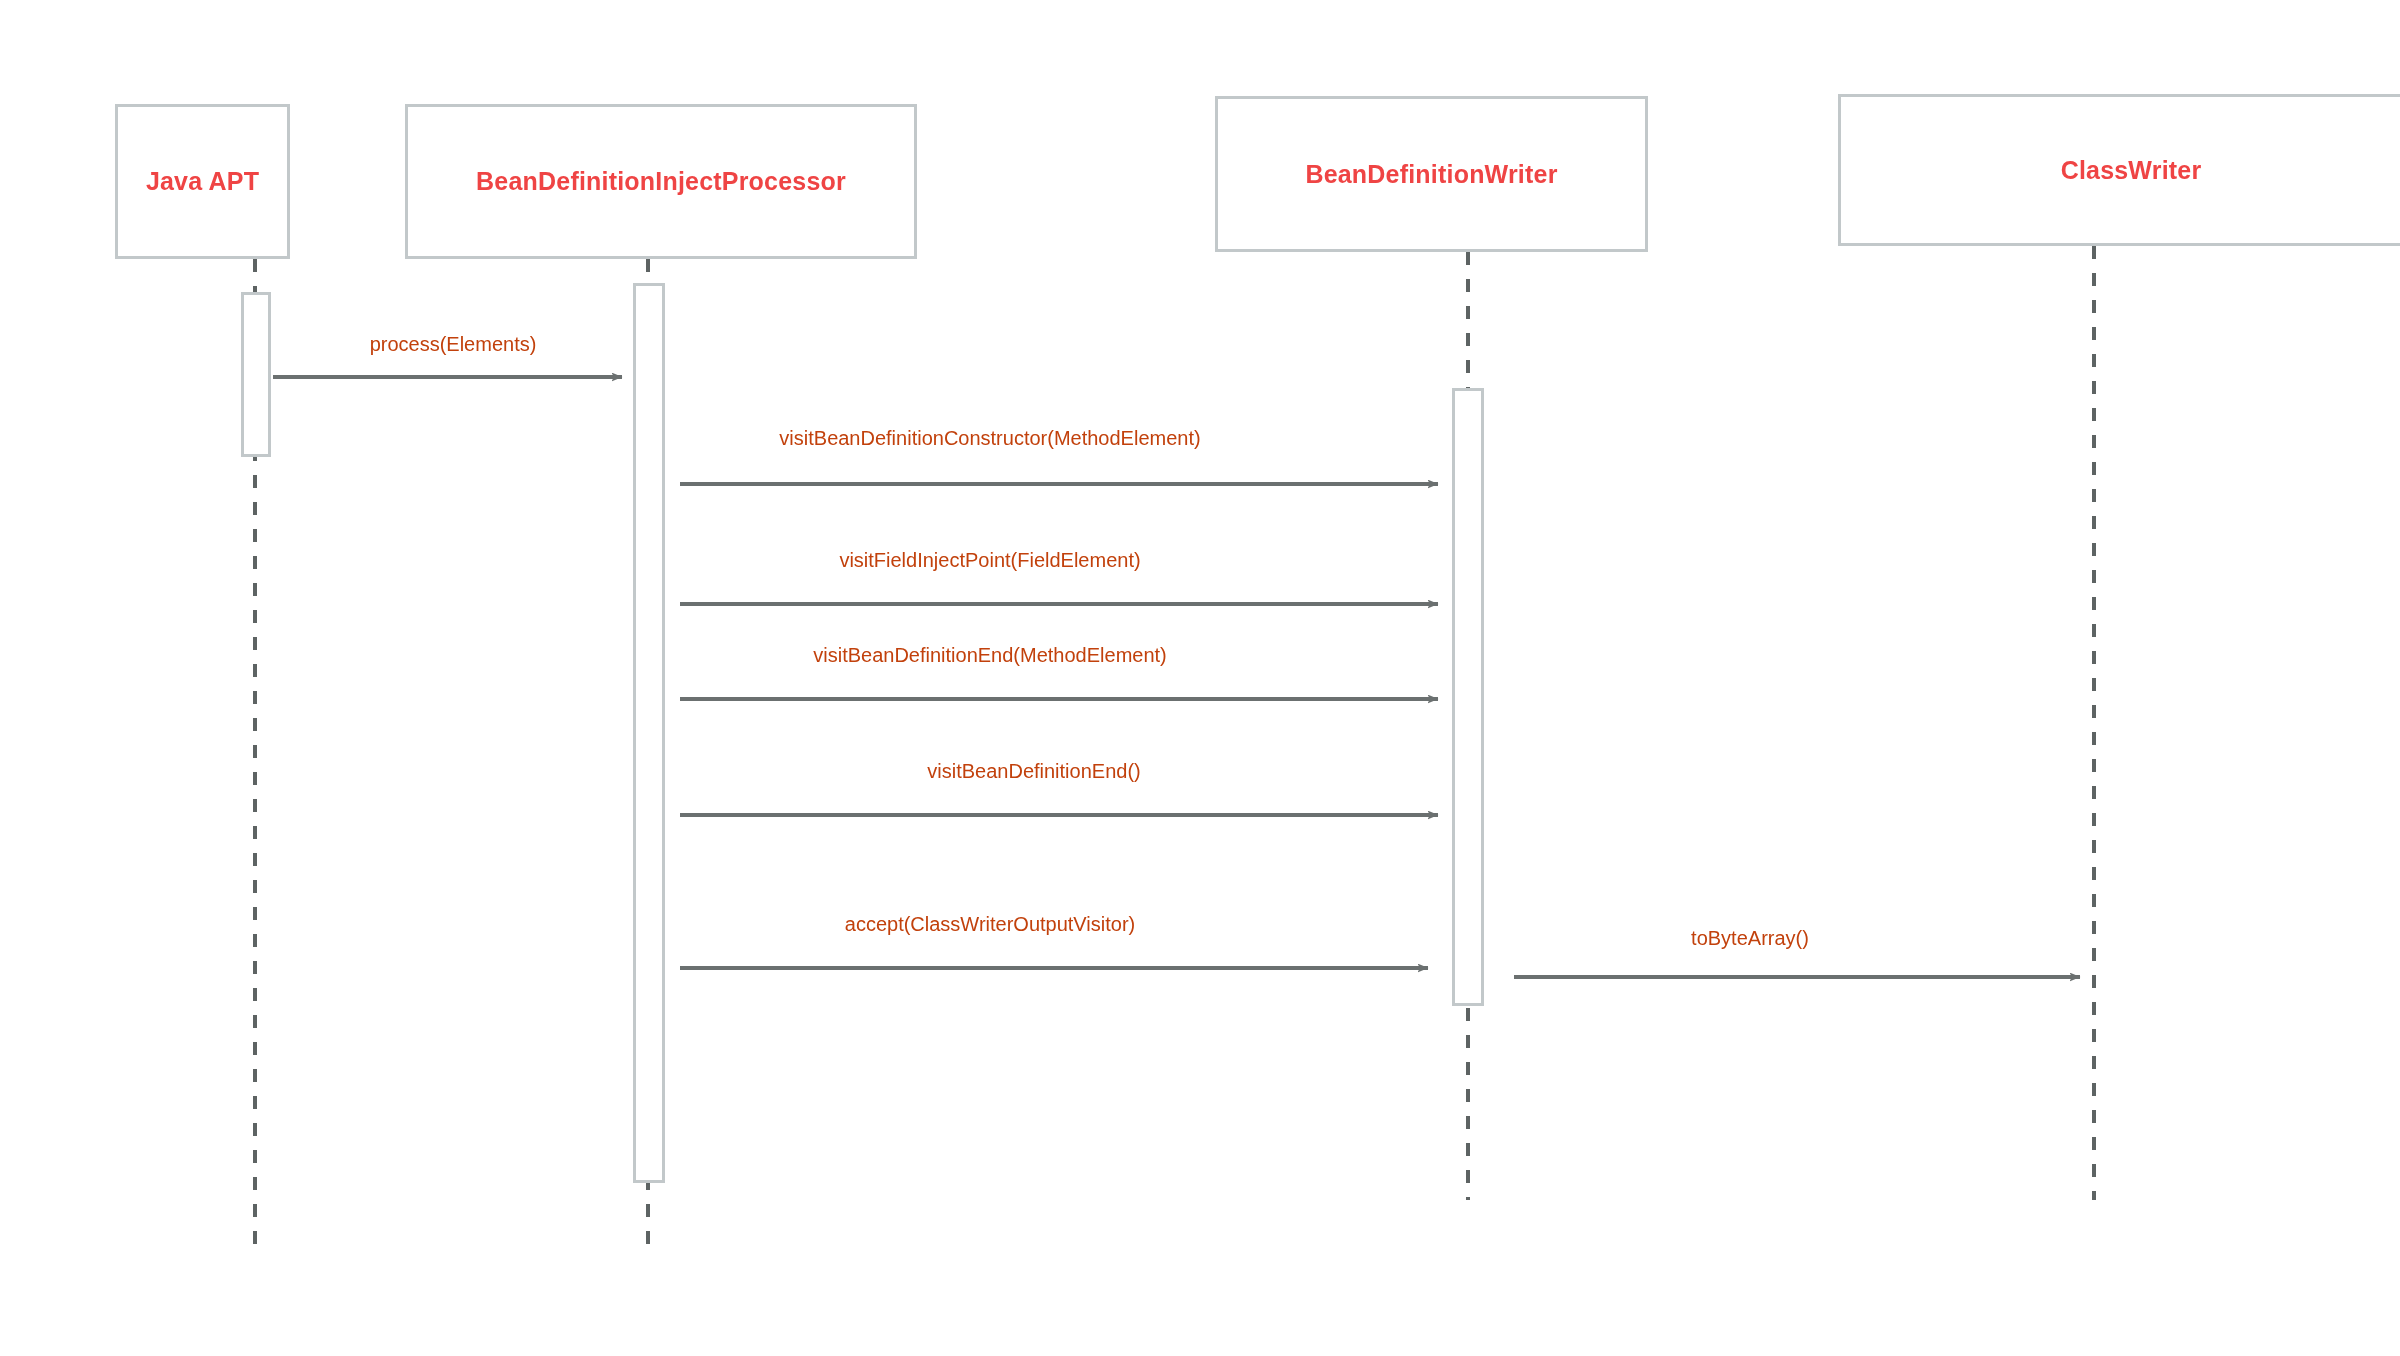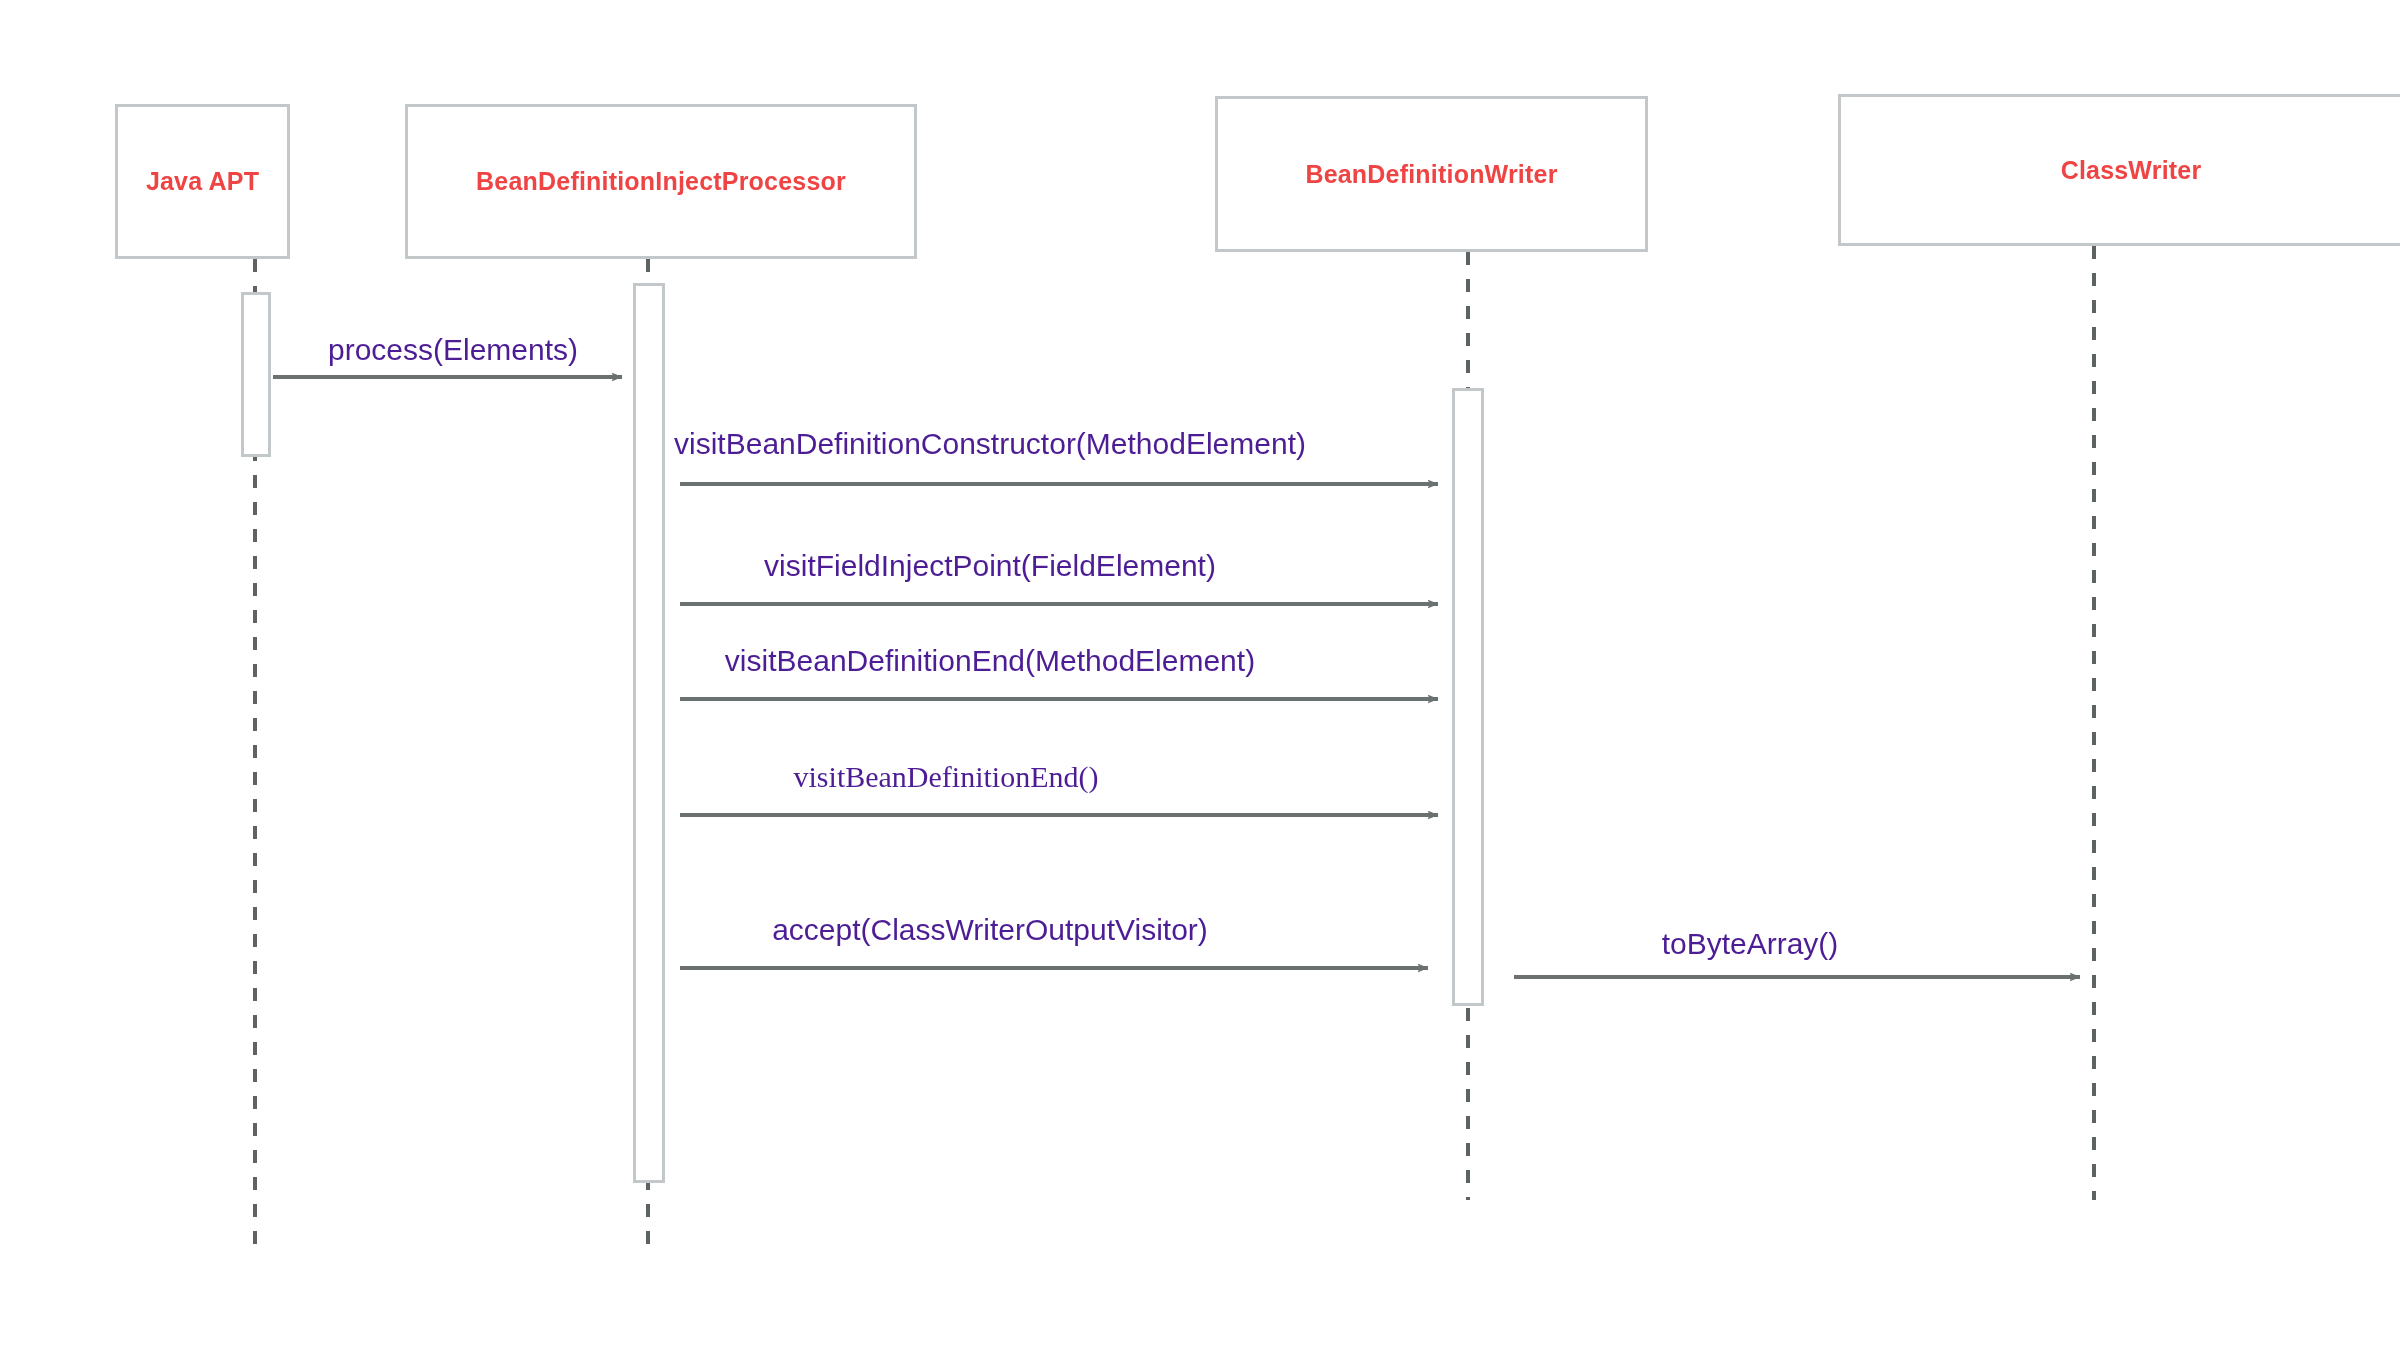--- a/index.html
+++ b/index.html
@@ -45,22 +45,22 @@
     white-space: nowrap;
   }
   .activation-bar {
     position: absolute;
     box-sizing: border-box;
     border: 3px solid #c2c8ca;
     background: #ffffff;
   }
   .msg-label {
     position: absolute;
-    font-size: 30px;
-    color: #4c1d95;
+    font-size: 20px;
+    color: #c2410c;
     white-space: nowrap;
     text-align: right;
     transform: translateX(-50%);
   }
 </style>
 </head>
 <body>
 
 <div id="canvas">
 
@@ -104,18 +104,18 @@
   <div id="activations-layer">
       <div class="activation-bar" style="left: 241px; top: 292px; width: 30px; height: 165px;"></div>
       <div class="activation-bar" style="left: 633px; top: 283px; width: 32px; height: 900px;"></div>
       <div class="activation-bar" style="left: 1452px; top: 388px; width: 32px; height: 618px;"></div>
     </div>
   <div id="labels-layer">
       <div class="msg-label" style="left: 453px; top: 333px;">process(Elements)</div>
       <div class="msg-label" style="left: 990px; top: 427px;">visitBeanDefinitionConstructor(MethodElement)</div>
       <div class="msg-label" style="left: 990px; top: 549px;">visitFieldInjectPoint(FieldElement)</div>
       <div class="msg-label" style="left: 990px; top: 644px;">visitBeanDefinitionEnd(MethodElement)</div>
-      <div class="msg-label" style="left: 946px; top: 760px; font-family: Liberation Serif, serif;">visitBeanDefinitionEnd()</div>
+      <div class="msg-label" style="left: 1034px; top: 760px;">visitBeanDefinitionEnd()</div>
       <div class="msg-label" style="left: 990px; top: 913px;">accept(ClassWriterOutputVisitor)</div>
       <div class="msg-label" style="left: 1750px; top: 927px;">toByteArray()</div>
     </div>
 
 </div>
 
 </body></html>

